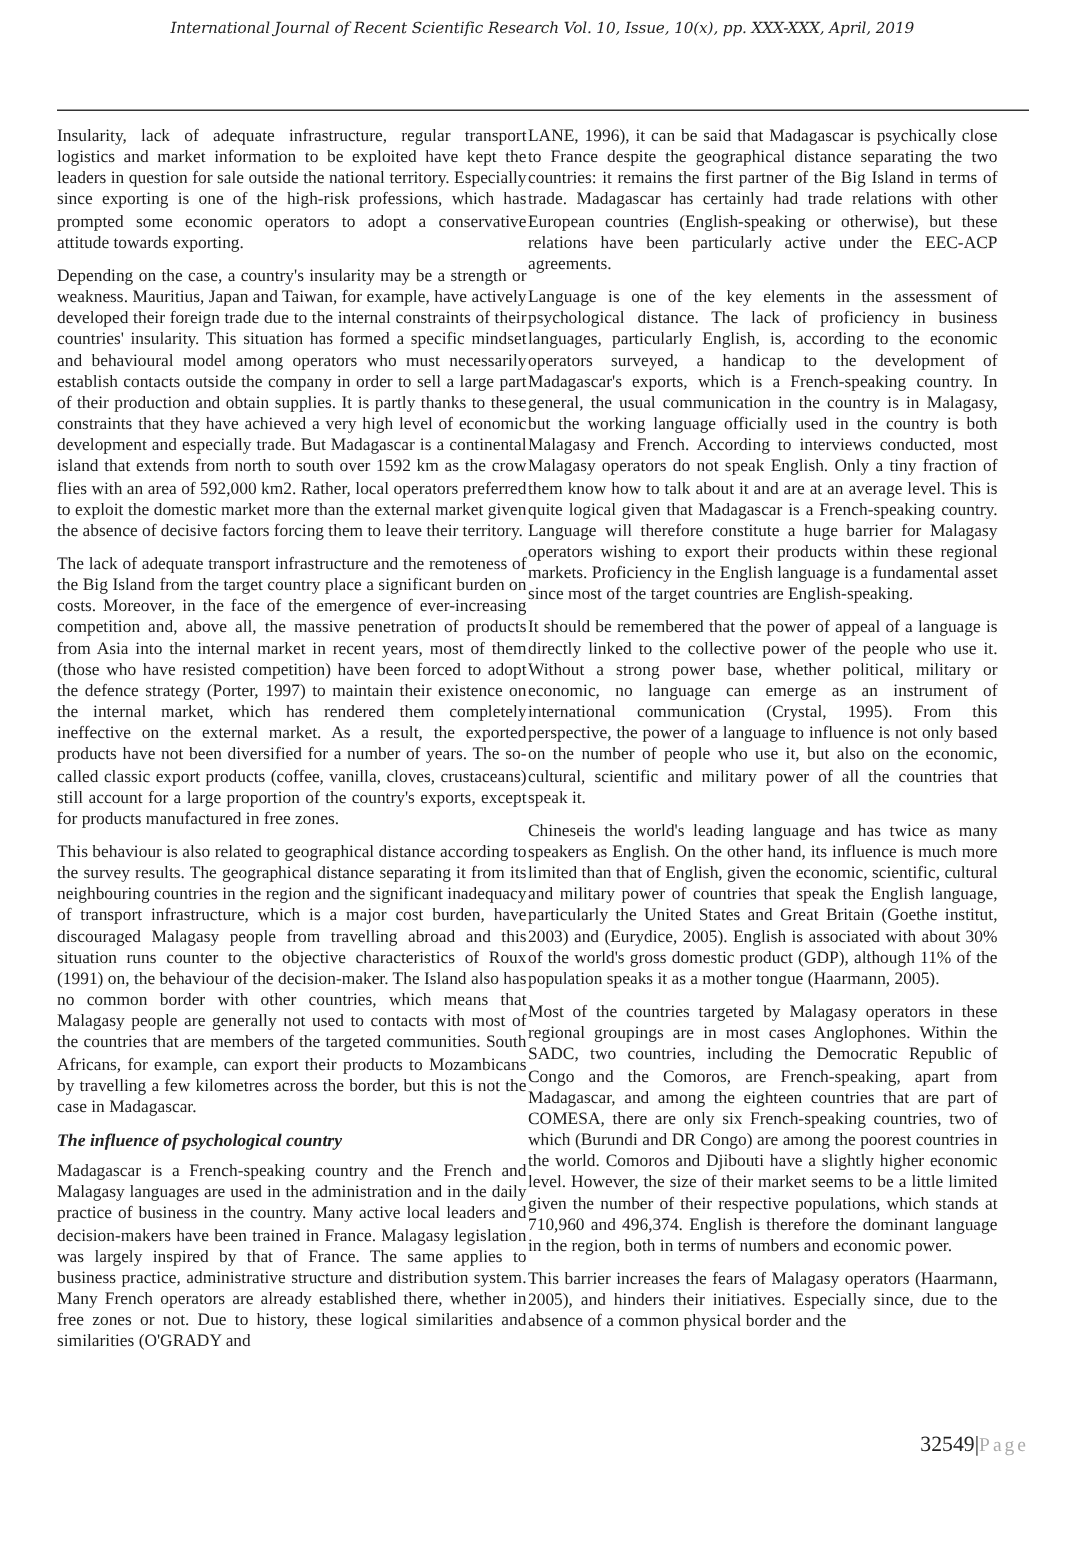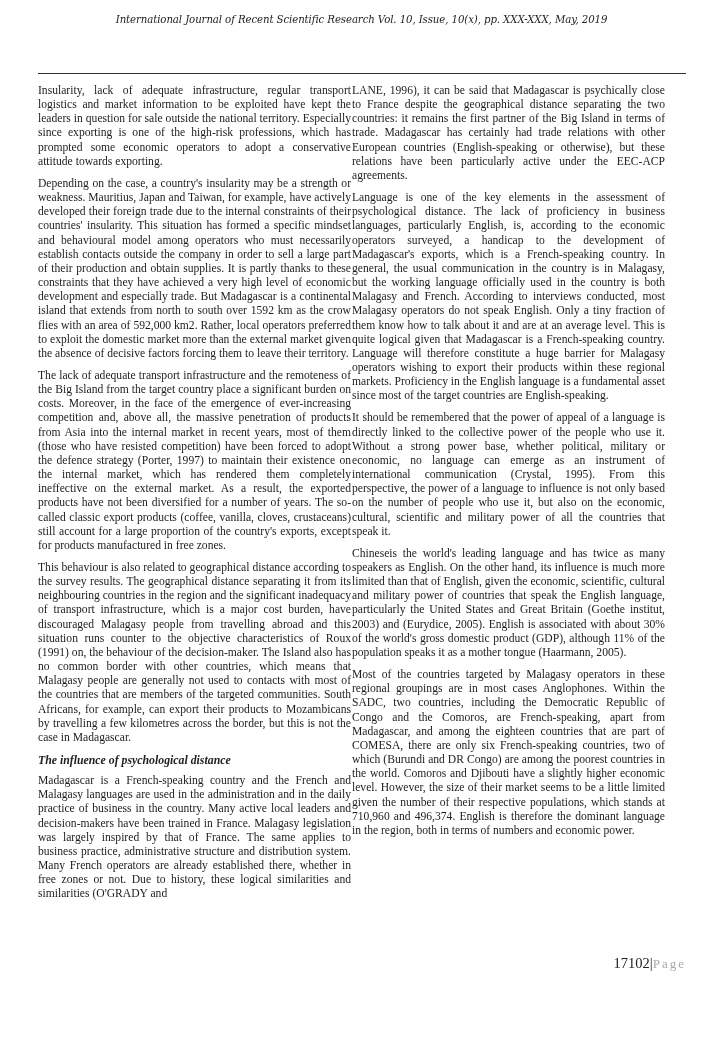--- a/index.html
+++ b/index.html
@@ -26,35 +26,36 @@
   }
   .page-number {
     position: absolute; top: 955px; left: 558px; width: 128px; text-align: right;
     font-family: "Liberation Serif", serif; font-size: 14.5px; color: #222;
   }
   .page-number .page-label { color: #aaa; letter-spacing: 2px; font-size: 13px; }
 </style>
 </head>
 <body>
 
-<div class="running-header">International Journal of Recent Scientific Research Vol. 10, Issue, 10(x), pp. XXX-XXX, May, 2019</div>
+<div class="running-header">International Journal of Recent Scientific Research Vol. 10, Issue, 10(x), pp. XXX-XXX, April, 2019</div>
 <div class="header-rule"></div>
 
 <div class="col col-left">
   <p>Insularity, lack of adequate infrastructure, regular transport logistics and market information to be exploited have kept the leaders in question for sale outside the national territory. Especially since exporting is one of the high-risk professions, which has prompted some economic operators to adopt a conservative attitude towards exporting.</p>
   <p>Depending on the case, a country's insularity may be a strength or weakness. Mauritius, Japan and Taiwan, for example, have actively developed their foreign trade due to the internal constraints of their countries' insularity. This situation has formed a specific mindset and behavioural model among operators who must necessarily establish contacts outside the company in order to sell a large part of their production and obtain supplies. It is partly thanks to these constraints that they have achieved a very high level of economic development and especially trade. But Madagascar is a continental island that extends from north to south over 1592 km as the crow flies with an area of 592,000 km2. Rather, local operators preferred to exploit the domestic market more than the external market given the absence of decisive factors forcing them to leave their territory.</p>
   <p>The lack of adequate transport infrastructure and the remoteness of the Big Island from the target country place a significant burden on costs. Moreover, in the face of the emergence of ever-increasing competition and, above all, the massive penetration of products from Asia into the internal market in recent years, most of them (those who have resisted competition) have been forced to adopt the defence strategy (Porter, 1997) to maintain their existence on the internal market, which has rendered them completely ineffective on the external market. As a result, the exported products have not been diversified for a number of years.  The so-called classic export products (coffee, vanilla, cloves, crustaceans) still account for a large proportion of the country's exports, except for products manufactured in free zones.</p>
   <p>This behaviour is also related to geographical distance according to the survey results. The geographical distance separating it from its neighbouring countries in the region and the significant inadequacy of transport infrastructure, which is a major cost burden, have discouraged Malagasy people from travelling abroad and this situation runs counter to the objective characteristics of Roux (1991) on, the behaviour of the decision-maker. The Island also has no common border with other countries, which means that Malagasy people are generally not used to contacts with most of the countries that are members of the targeted communities. South Africans, for example, can export their products to Mozambicans by travelling a few kilometres across the border, but this is not the case in Madagascar.</p>
-  <h3>The influence of psychological distance</h3>
+  <h3>The influence of psychological country</h3>
   <p>Madagascar is a French-speaking country and the French and Malagasy languages are used in the administration and in the daily practice of business in the country. Many active local leaders and decision-makers have been trained in France. Malagasy legislation was largely inspired by that of France. The same applies to business practice, administrative structure and distribution system. Many French operators are already established there, whether in free zones or not. Due to history, these logical similarities and similarities (O'GRADY and</p>
 </div>
 
 <div class="col col-right">
   <p>LANE, 1996), it can be said that Madagascar is psychically close to France despite the geographical distance separating the two countries: it remains the first partner of the Big Island in terms of trade. Madagascar has certainly had trade relations with other European countries (English-speaking or otherwise), but these relations have been particularly active under the EEC-ACP agreements.</p>
   <p>Language is one of the key elements in the assessment of psychological distance. The lack of proficiency in business languages, particularly English, is, according to the economic operators surveyed, a handicap to the development of Madagascar's exports, which is a French-speaking country.  In general, the usual communication in the country is in Malagasy, but the working language officially used in the country is both Malagasy and French. According to interviews conducted, most Malagasy operators do not speak English. Only a tiny fraction of them know how to talk about it and are at an average level. This is quite logical given that Madagascar is a French-speaking country. Language will therefore constitute a huge barrier for Malagasy operators wishing to export their products within these regional markets. Proficiency in the English language is a fundamental asset since most of the target countries are English-speaking.</p>
   <p>It should be remembered that the power of appeal of a language is directly linked to the collective power of the people who use it. Without a strong power base, whether political, military or economic, no language can emerge as an instrument of international communication (Crystal, 1995). From this perspective, the power of a language to influence is not only based on the number of people who use it, but also on the economic, cultural, scientific and military power of all the countries that speak it.</p>
   <p>Chineseis the world's leading language and has twice as many speakers as English. On the other hand, its influence is much more limited than that of English, given the economic, scientific, cultural and military power of countries that speak the English language, particularly the United States and Great Britain (Goethe institut, 2003) and (Eurydice, 2005). English is associated with about 30% of the world's gross domestic product (GDP), although 11% of the population speaks it as a mother tongue (Haarmann, 2005).</p>
   <p>Most of the countries targeted by Malagasy operators in these regional groupings are in most cases Anglophones. Within the SADC, two countries, including the Democratic Republic of Congo and the Comoros, are French-speaking, apart from Madagascar, and among the eighteen countries that are part of COMESA, there are only six French-speaking countries, two of which (Burundi and DR Congo) are among the poorest countries in the world. Comoros and Djibouti have a slightly higher economic level. However, the size of their market seems to be a little limited given the number of their respective populations, which stands at 710,960 and 496,374. English is therefore the dominant language in the region, both in terms of numbers and economic power.</p>
+  <p>This barrier increases the fears of Malagasy operators (Haarmann, 2005), and hinders their initiatives. Especially since, due to the absence of a common physical border and the</p>
 </div>
 
 <div class="page-number">
-  <span>17102</span><span>|</span><span class="page-label">Page</span>
+  <span>32549</span><span>|</span><span class="page-label">Page</span>
 </div>
 
 </body></html>

